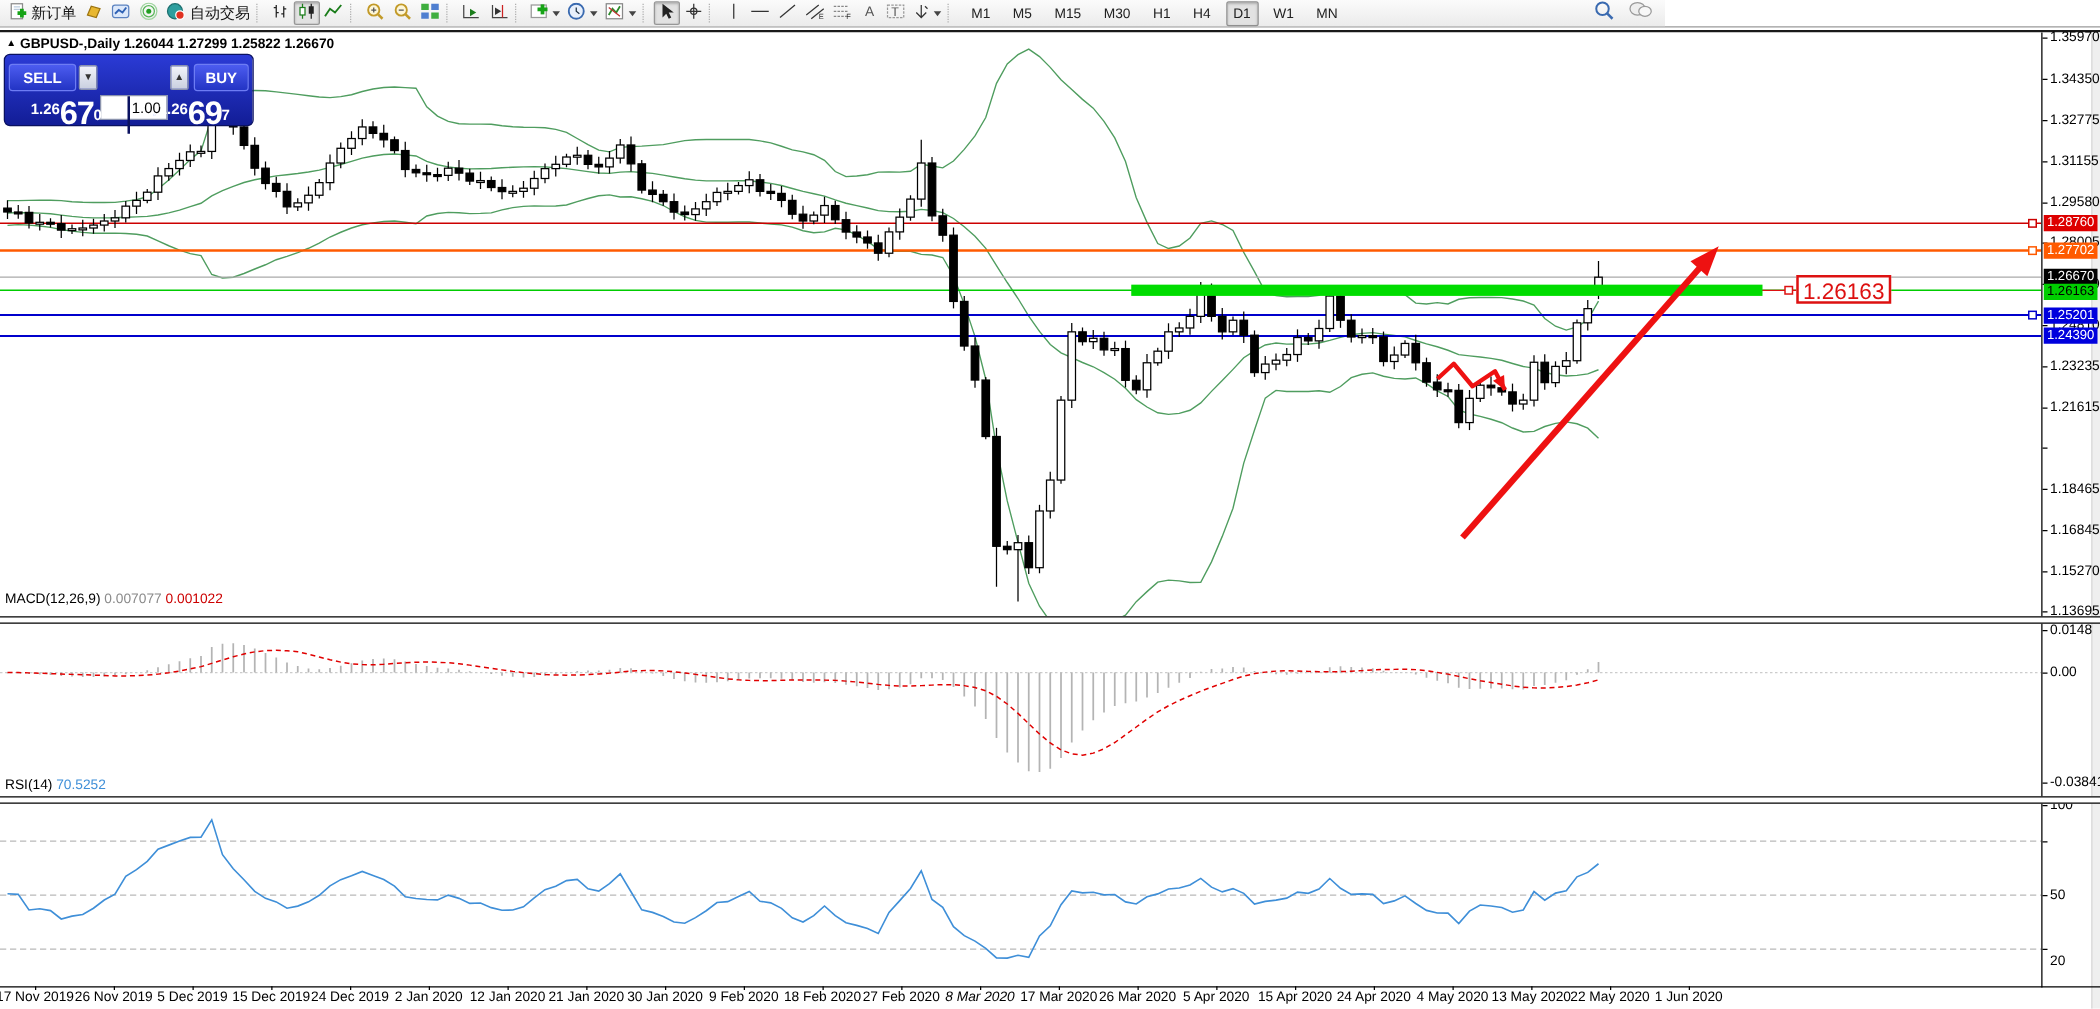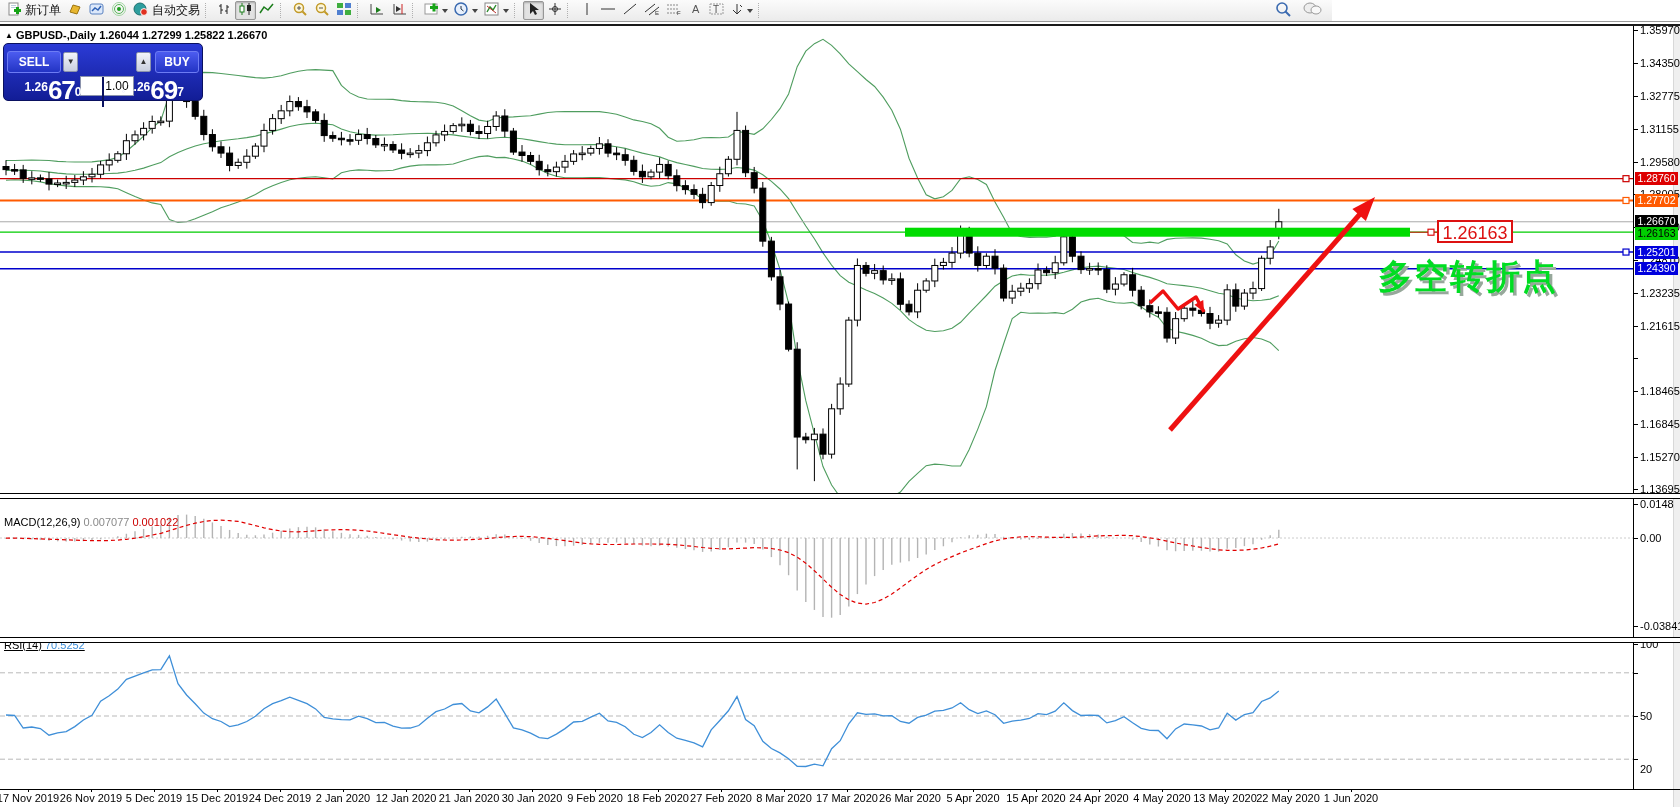--- a/index.html
+++ b/index.html
@@ -240,20 +240,31 @@
         </svg></span>
   </div>
   <div class="tbtn">
     <span><svg width="14" height="14">
           <path d="M7 2v10M3 8l4 4 4-4" stroke="#333" fill="none"></path>
           <path d="M10 3l2 2" stroke="#333"></path>
         </svg></span>
     <span class="caret"></span>
   </div>
   <div class="tsep"></div>
+  <div id="tf-group" style="display:flex;gap:6px;margin-left:4px;">
+      <div class="tf-btn">M1</div>
+      <div class="tf-btn">M5</div>
+      <div class="tf-btn">M15</div>
+      <div class="tf-btn">M30</div>
+      <div class="tf-btn">H1</div>
+      <div class="tf-btn">H4</div>
+      <div class="tf-btn pressed">D1</div>
+      <div class="tf-btn">W1</div>
+      <div class="tf-btn">MN</div>
+    </div>
   <div class="toolbar-right">
     <span><svg width="17" height="16">
           <circle cx="7" cy="7" r="5" fill="none" stroke="#3a6ab0" stroke-width="1.6"></circle>
           <line x1="10.5" y1="10.5" x2="15" y2="15" stroke="#3a6ab0" stroke-width="2"></line>
         </svg></span>
     <span><svg width="20" height="16">
           <ellipse cx="8" cy="7" rx="6" ry="5" fill="#eee" stroke="#999"></ellipse>
           <ellipse cx="14" cy="9" rx="5" ry="4" fill="#f8f8f8" stroke="#999"></ellipse>
         </svg></span>
   </div>
@@ -779,28 +790,27 @@
         <span class="tp-dot">◦</span>
           <span class="small">1.26</span>
           <span class="big">69</span>
           <span class="sup">7</span>
       </div>
     </div>
   </div>
 
   <div class="level-box">1.26163</div>
 
-  <div class="turning">多空转折点</div>
 
-  <div class="ind-label" style="top:490px;">
+  <div class="ind-label" style="top:447px;">
     <span>MACD(12,26,9)</span>
     <span style="color:#8a8a8a;">0.007077</span>
     <span style="color:#cc0000;">0.001022</span>
   </div>
-  <div class="ind-label" style="top:613px;text-decoration:underline;">
+  <div class="ind-label" style="top:596px;">
     <span>RSI(14)</span>
     <span style="color:#3f8fd8;">70.5252</span>
   </div>
 
   <div class="pane-sep" style="top:467px;"></div>
   <div class="pane-sep" style="top:611px;"></div>
   <div class="bottom-line" style="top:763px;"></div>
   <div class="axis-vline" style="left:1633px;top:0px;height:764px;"></div>
   <div class="scroll-strip"></div>
 
@@ -874,21 +884,21 @@
       <div class="date-label" style="left: 469px; top: 766px;">21 Jan 2020</div>
       <div class="ddash" style="left: 469px; top: 763px;"></div>
       <div class="date-label" style="left: 532px; top: 766px;">30 Jan 2020</div>
       <div class="ddash" style="left: 532px; top: 763px;"></div>
       <div class="date-label" style="left: 595px; top: 766px;">9 Feb 2020</div>
       <div class="ddash" style="left: 595px; top: 763px;"></div>
       <div class="date-label" style="left: 658px; top: 766px;">18 Feb 2020</div>
       <div class="ddash" style="left: 658px; top: 763px;"></div>
       <div class="date-label" style="left: 721px; top: 766px;">27 Feb 2020</div>
       <div class="ddash" style="left: 721px; top: 763px;"></div>
-      <div class="date-label" style="left: 784px; top: 766px;">8 Mar 2020</div>
+      <div class="date-label" style="left: 784px; top: 766px; font-style: italic;">8 Mar 2020</div>
       <div class="ddash" style="left: 784px; top: 763px;"></div>
       <div class="date-label" style="left: 847px; top: 766px;">17 Mar 2020</div>
       <div class="ddash" style="left: 847px; top: 763px;"></div>
       <div class="date-label" style="left: 910px; top: 766px;">26 Mar 2020</div>
       <div class="ddash" style="left: 910px; top: 763px;"></div>
       <div class="date-label" style="left: 973px; top: 766px;">5 Apr 2020</div>
       <div class="ddash" style="left: 973px; top: 763px;"></div>
       <div class="date-label" style="left: 1036px; top: 766px;">15 Apr 2020</div>
       <div class="ddash" style="left: 1036px; top: 763px;"></div>
       <div class="date-label" style="left: 1099px; top: 766px;">24 Apr 2020</div>

